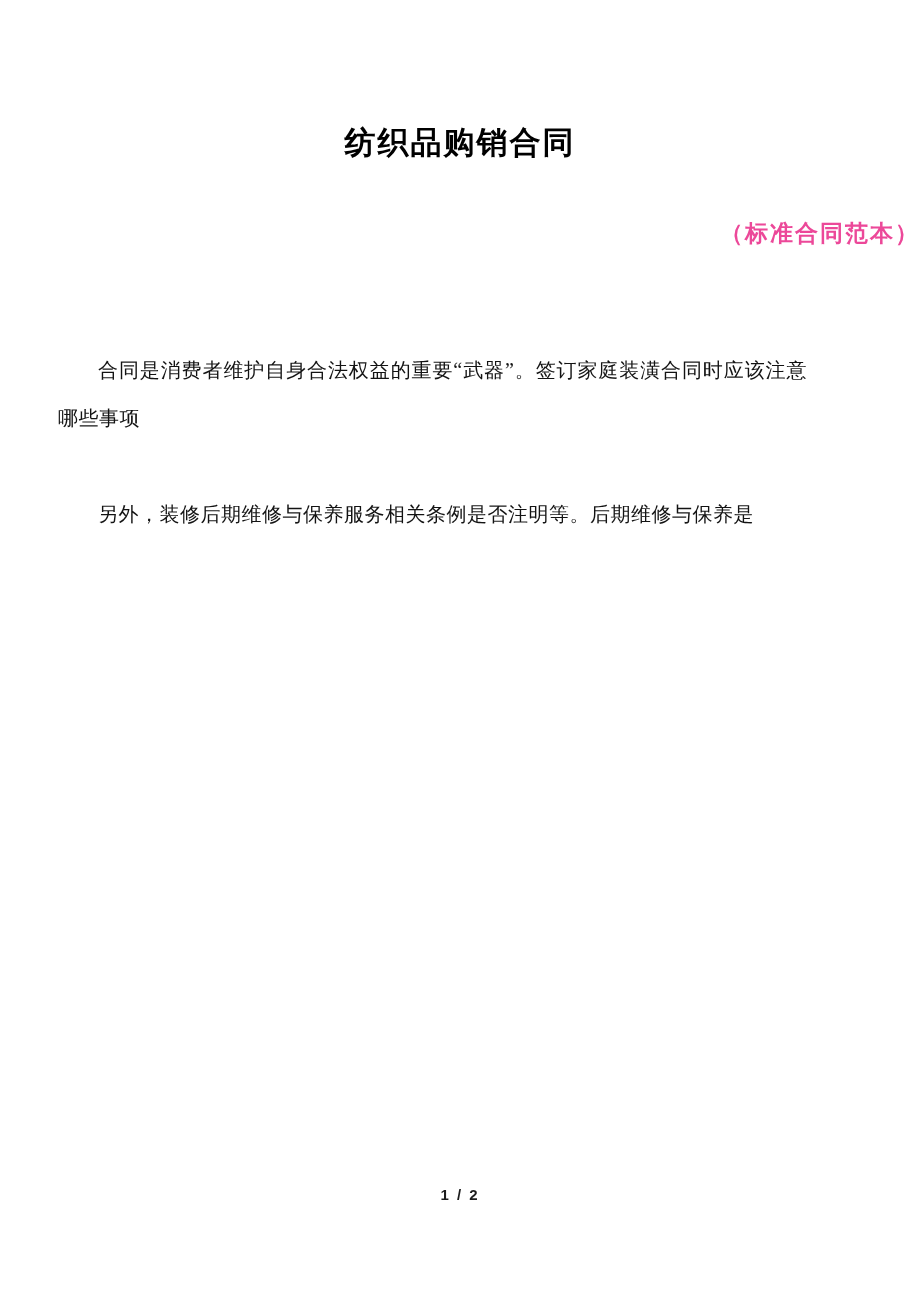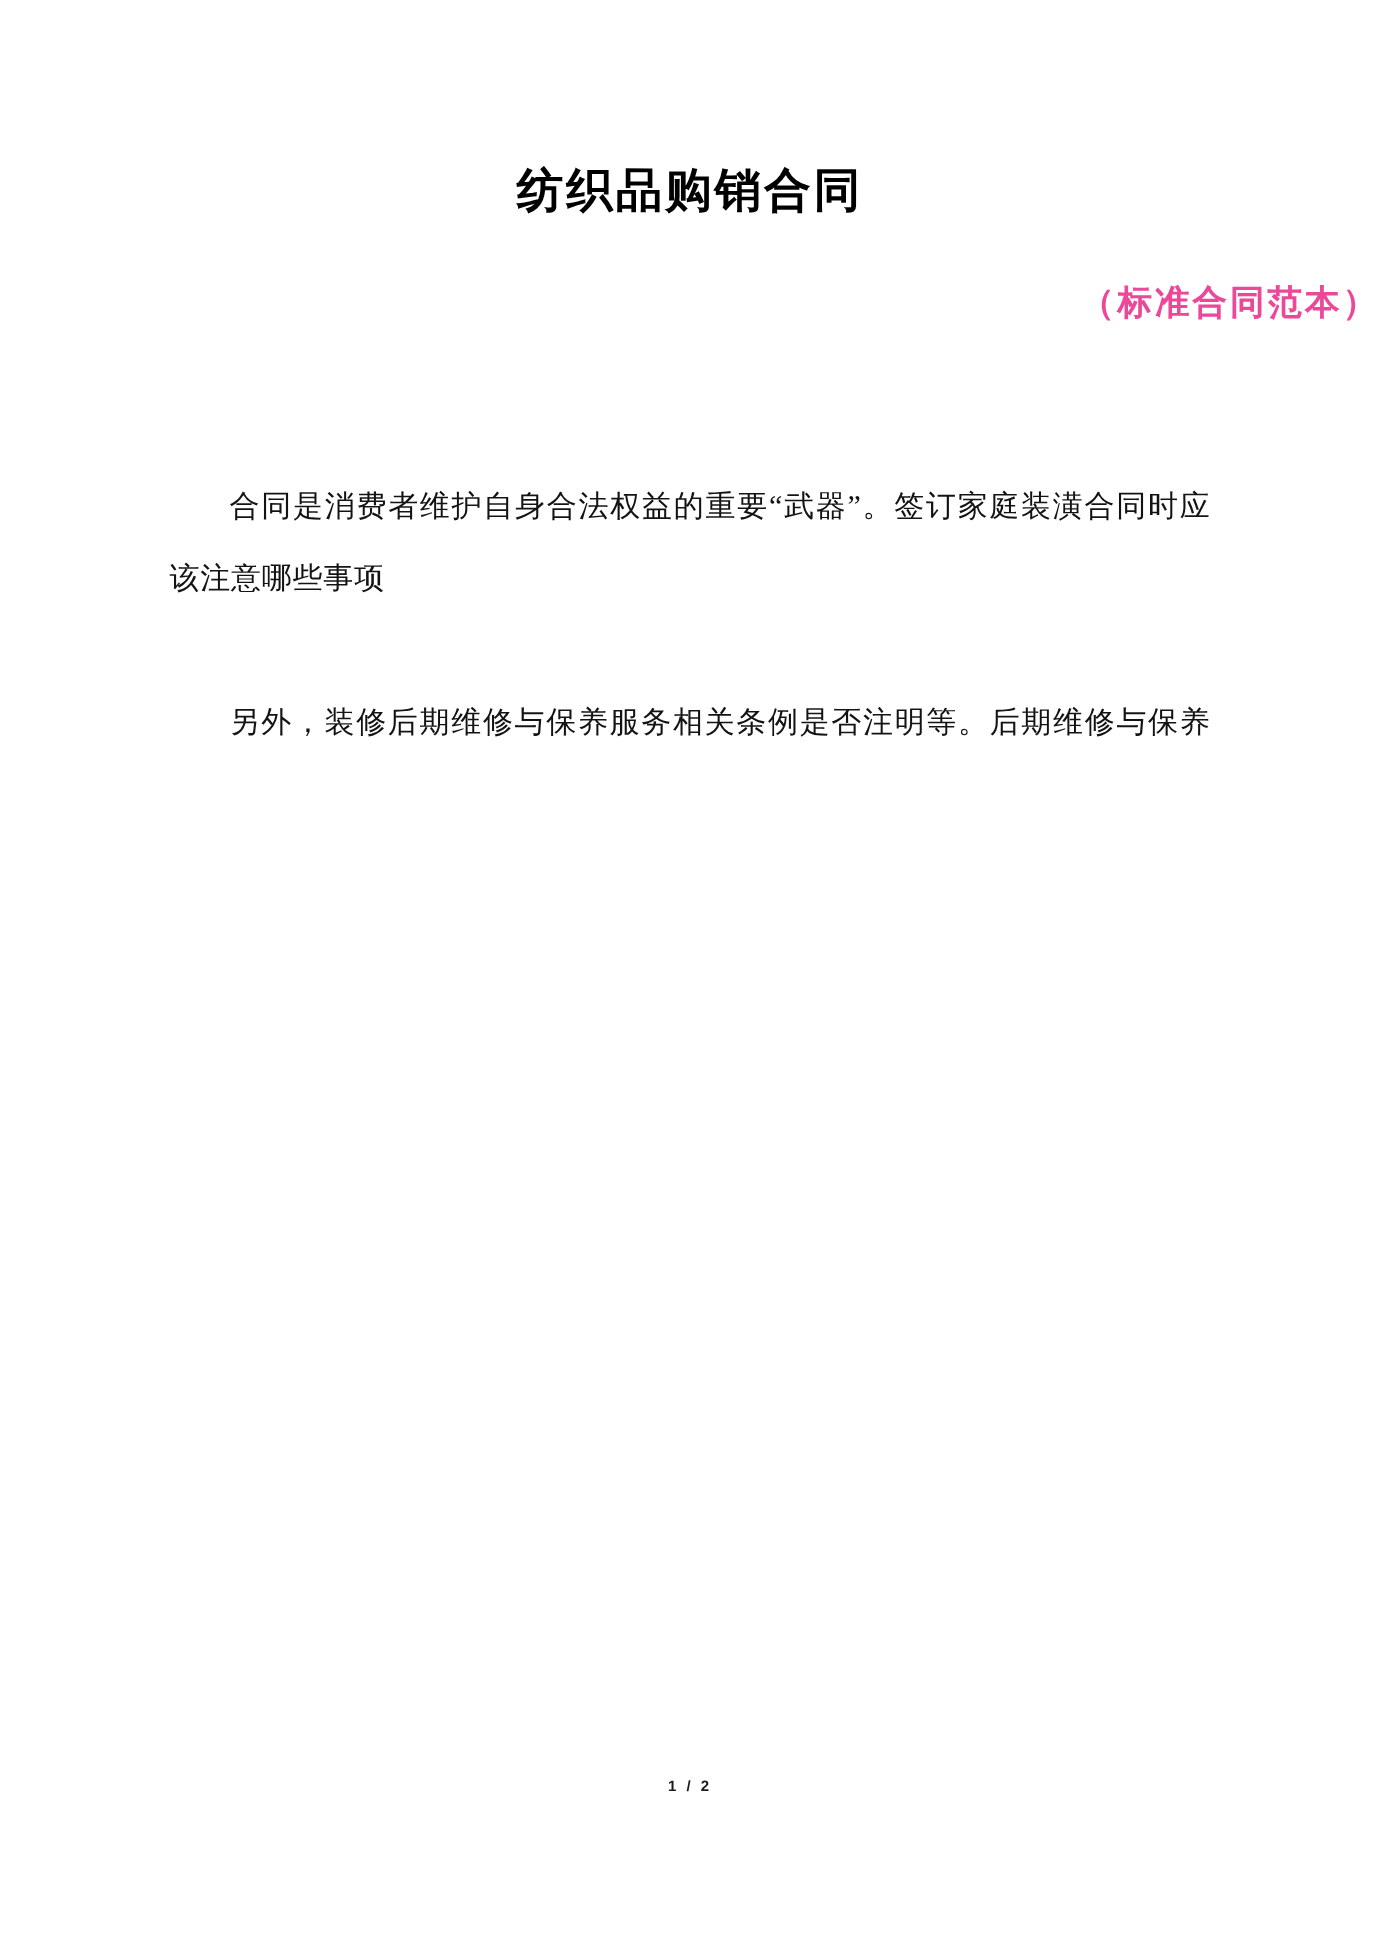--- a/index.html
+++ b/index.html
@@ -11,21 +11,21 @@
   .page {
     position: relative;
     width: 920px;
     height: 1302px;
     margin: 0 auto;
     background: #ffffff;
     overflow: hidden;
     color: #000000;
   }
   .doc-title {
-    margin: 0;
+    margin: 16px;
     padding-top: 106px;
     font-family: "Liberation Sans", "DejaVu Sans", sans-serif;
     font-weight: 900;
     font-size: 31px;
     line-height: 42px;
     letter-spacing: 2px;
     text-align: center;
     color: #000000;
   }
   .doc-subtitle {
@@ -33,21 +33,21 @@
     padding-top: 38px;
     font-family: "Liberation Serif", "DejaVu Serif", serif;
     font-weight: 700;
     font-size: 23px;
     line-height: 32px;
     letter-spacing: 2px;
     text-align: right;
     color: #ec4899;
   }
   .doc-body {
-    padding: 96px 113px 0 113px;
+    padding: 96px 113px 0 58px;
   }
   .doc-body p {
     margin: 0 0 48px 0;
     font-family: "Liberation Serif", "DejaVu Serif", serif;
     font-size: 20px;
     line-height: 48px;
     text-align: justify;
     text-indent: 2em;
     color: #131313;
     letter-spacing: 0.5px;
@@ -59,21 +59,21 @@
     overflow: hidden;
   }
   .page-footer {
     position: absolute;
     top: 1186px;
     left: 0;
     width: 100%;
     text-align: center;
     font-family: "Liberation Sans", "DejaVu Sans", sans-serif;
     font-weight: 700;
-    font-size: 10px;
+    font-size: 15px;
     letter-spacing: 2px;
     color: #1c1c1c;
   }
 </style>
 </head>
 <body>
 
 <div class="page">
   <h1 class="doc-title">纺织品购销合同</h1>
 

